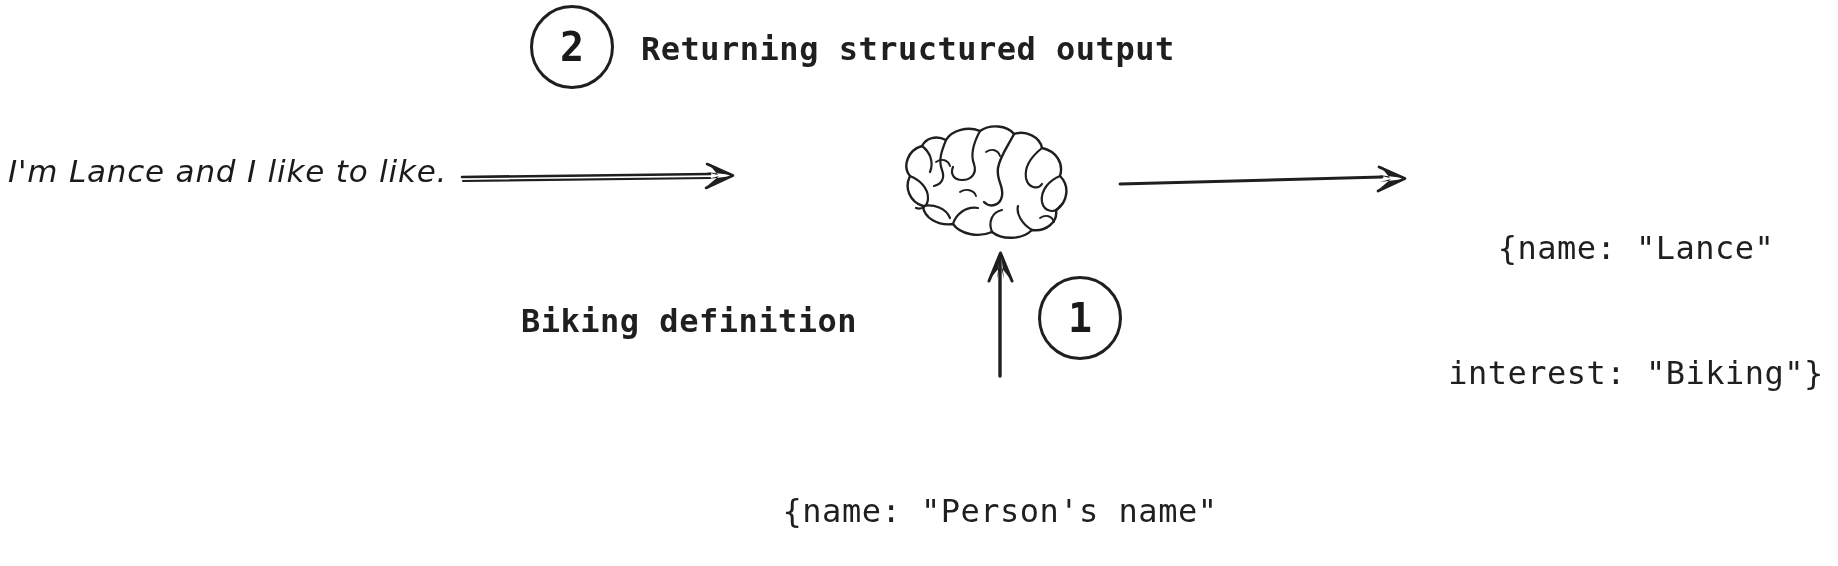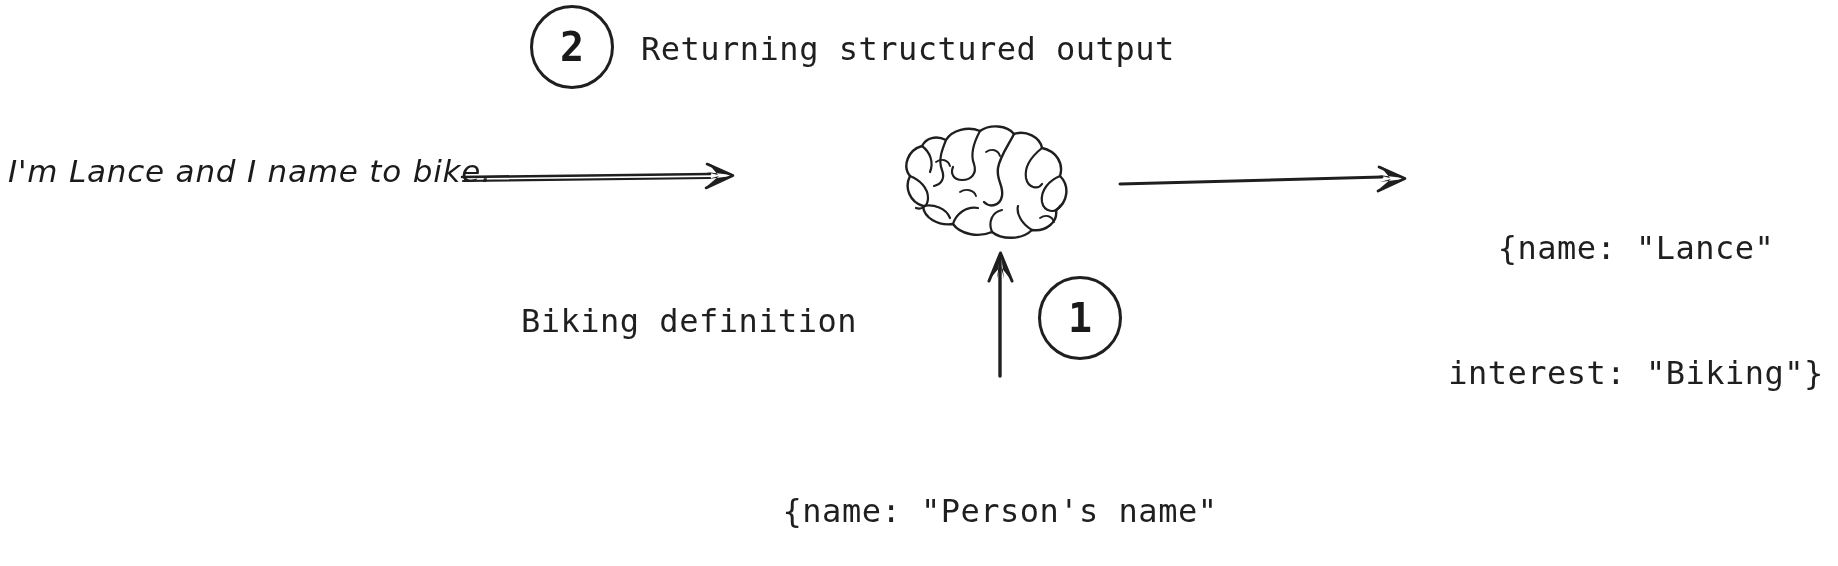--- a/index.html
+++ b/index.html
@@ -38,21 +38,21 @@
     font-weight: bold;
     color: #1a1a1a;
     line-height: 1;
     letter-spacing: 0;
   }
 
   
   .caption {
     font-family: "DejaVu Sans Mono", monospace;
     font-size: 32px;
-    font-weight: 400;
+    font-weight: 700;
     color: #1f1f1f;
     white-space: pre;
     letter-spacing: 0.5px;
   }
 
   
   .code-block {
     font-family: "DejaVu Sans Mono", monospace;
     font-size: 32px;
     font-weight: 500;
@@ -90,21 +90,21 @@
 <body>
 
 <div id="canvas">
 
   <div class="abs badge" style="left:530px; top:5px;">
     <span class="badge-num">2</span>
   </div>
 
   <div class="abs caption" style="left:641px; top:30px;">Returning structured output</div>
 
-  <div class="abs handwritten" style="left:8px; top:153px;">I'm Lance and I name to bike.</div>
+  <div class="abs handwritten" style="left:8px; top:153px;">I'm Lance and I like to like.</div>
 
   <div class="abs" style="left:460px; top:150px;">
     <svg width="280" height="50" viewBox="0 0 280 50">
       <path class="stroke" stroke-width="2.6" d="M2 27 L250 24"></path>
       <path class="stroke" stroke-width="2.2" d="M3 31 L250 28"></path>
       <path class="fillk" d="M248 13 L272 25 L246 22 L258 25 Z"></path>
       <path class="fillk" d="M246 37 L272 26 L248 29 L259 26 Z"></path>
       <path class="stroke" stroke-width="2.6" d="M247 14 L273 25.5 L246 38"></path>
     </svg>
   </div>

